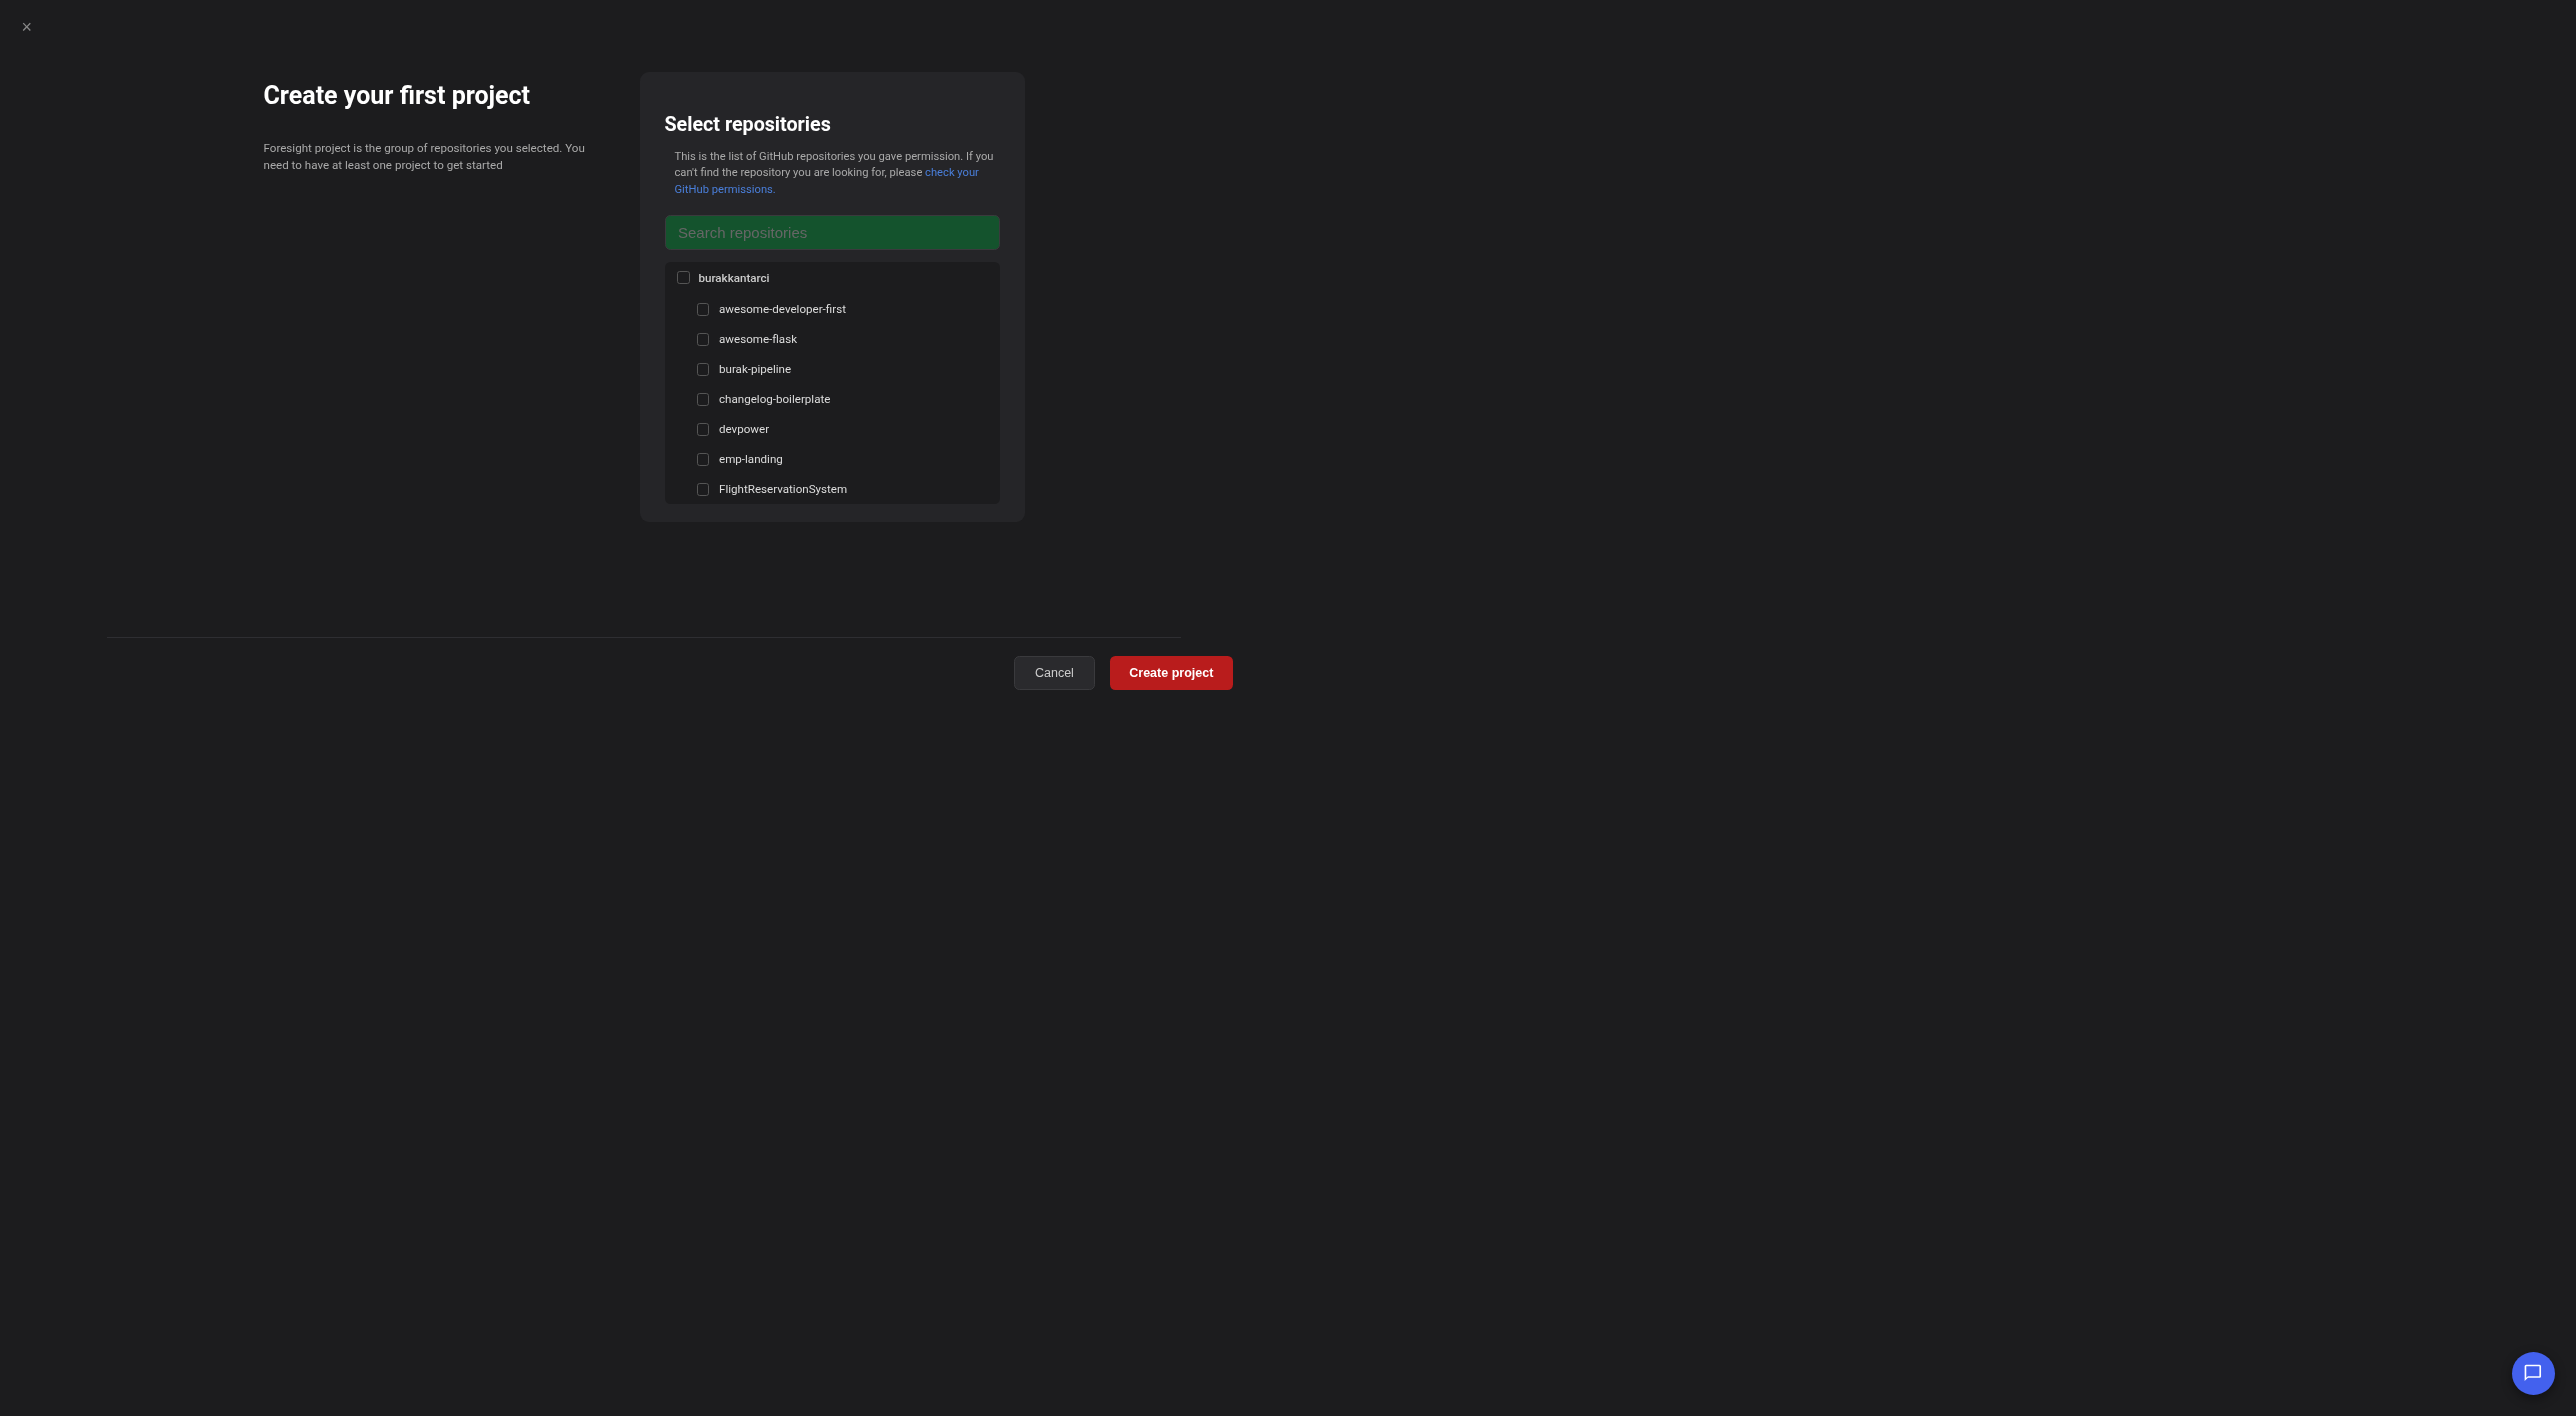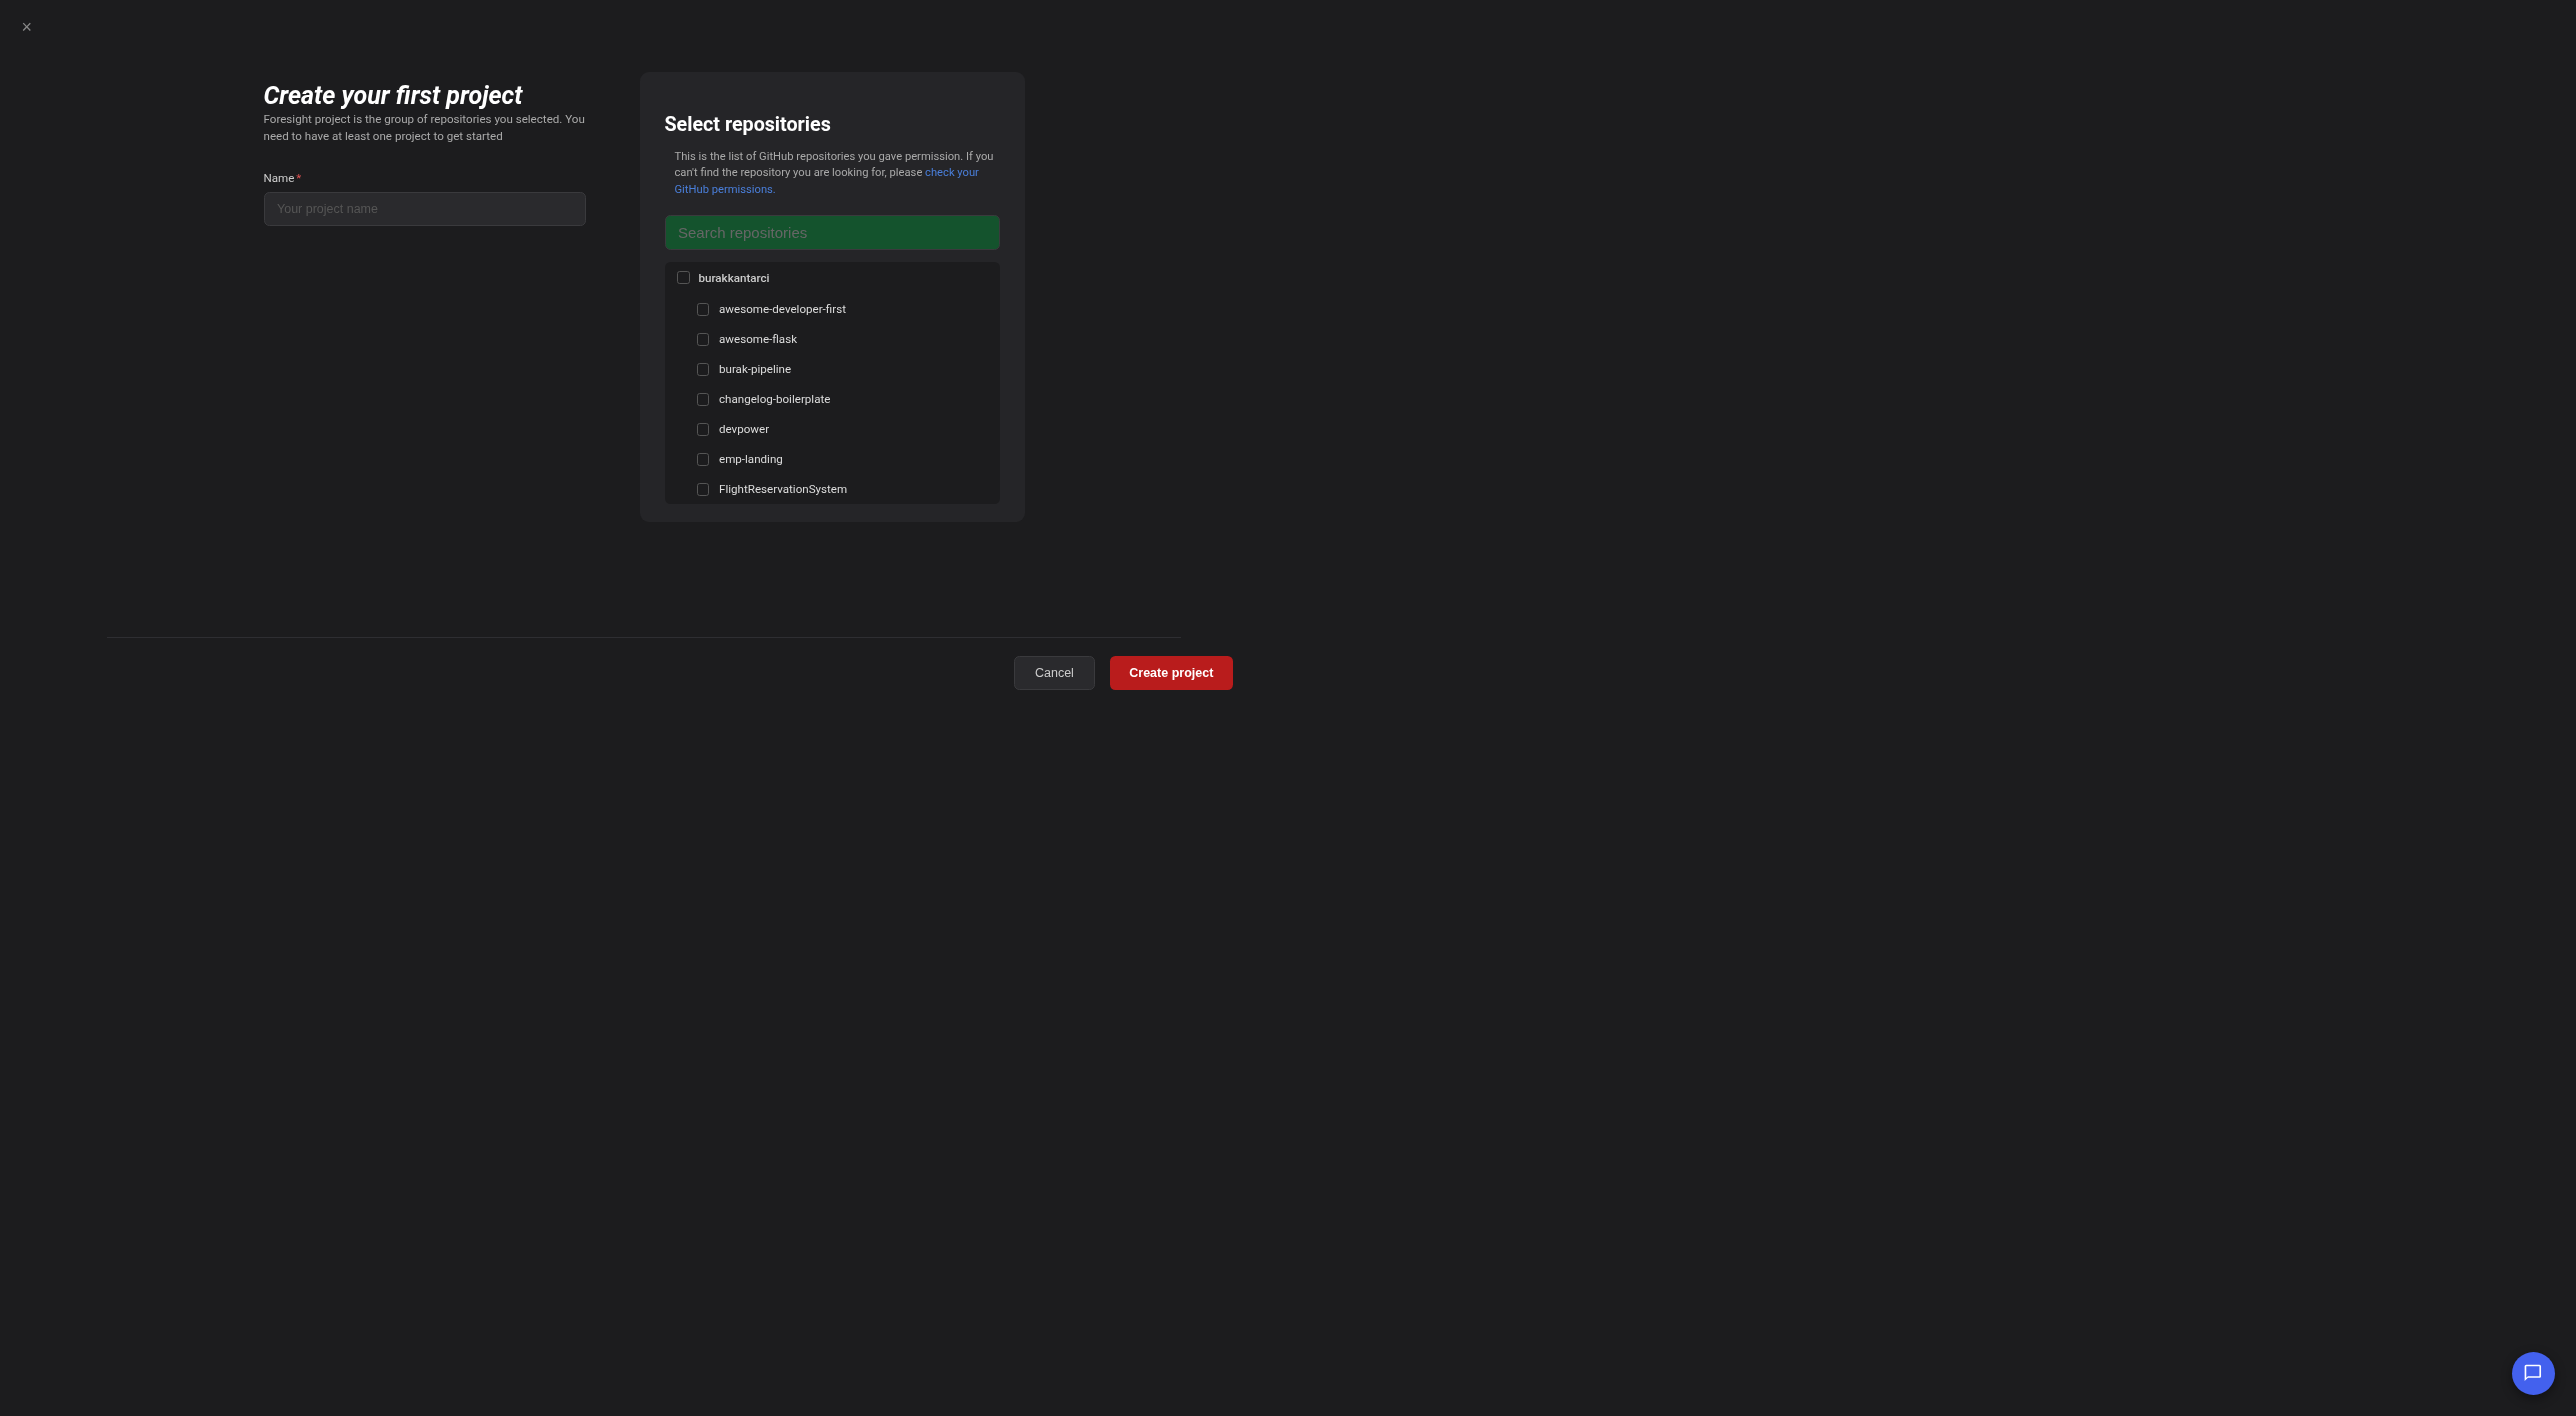--- a/index.html
+++ b/index.html
@@ -41,23 +41,22 @@
 
     .left-panel {
       width: 322px;
       padding-top: 9px;
     }
 
     .left-panel h1 {
       font-size: 25px;
       font-weight: 700;
       color: #ffffff;
-      margin-bottom: 0;
+      margin-bottom: 29px;
       line-height: 1.2;
-      font-style: italic;
     }
 
     .left-panel p {
       font-size: 11.6px;
       color: #aaaaaa;
       line-height: 1.5;
       margin-bottom: 25px;
     }
 
     .form-group {
@@ -252,26 +251,20 @@
 <button class="close-btn">
   <span>×</span>
 </button>
 
 <div class="main-content">
 
   <div class="left-panel">
     <h1>Create your first project</h1>
     <p>Foresight project is the group of repositories you selected. You need to have at least one project to get started</p>
 
-    <div class="form-group">
-      <label class="form-label">
-        <span>Name</span><span class="required-star">*</span>
-      </label>
-      <input type="text" class="form-input" placeholder="Your project name" style="">
-    </div>
   </div>
 
   <div class="right-panel">
     <h2>Select repositories</h2>
     <p class="description">
       <span>This is the list of GitHub repositories you gave permission. If you can't find the repository you are looking for, please </span><a href="#">check your GitHub permissions.</a>
     </p>
     <input type="text" class="search-input" placeholder="Search repositories" style="">
 
     <div class="repo-list">

